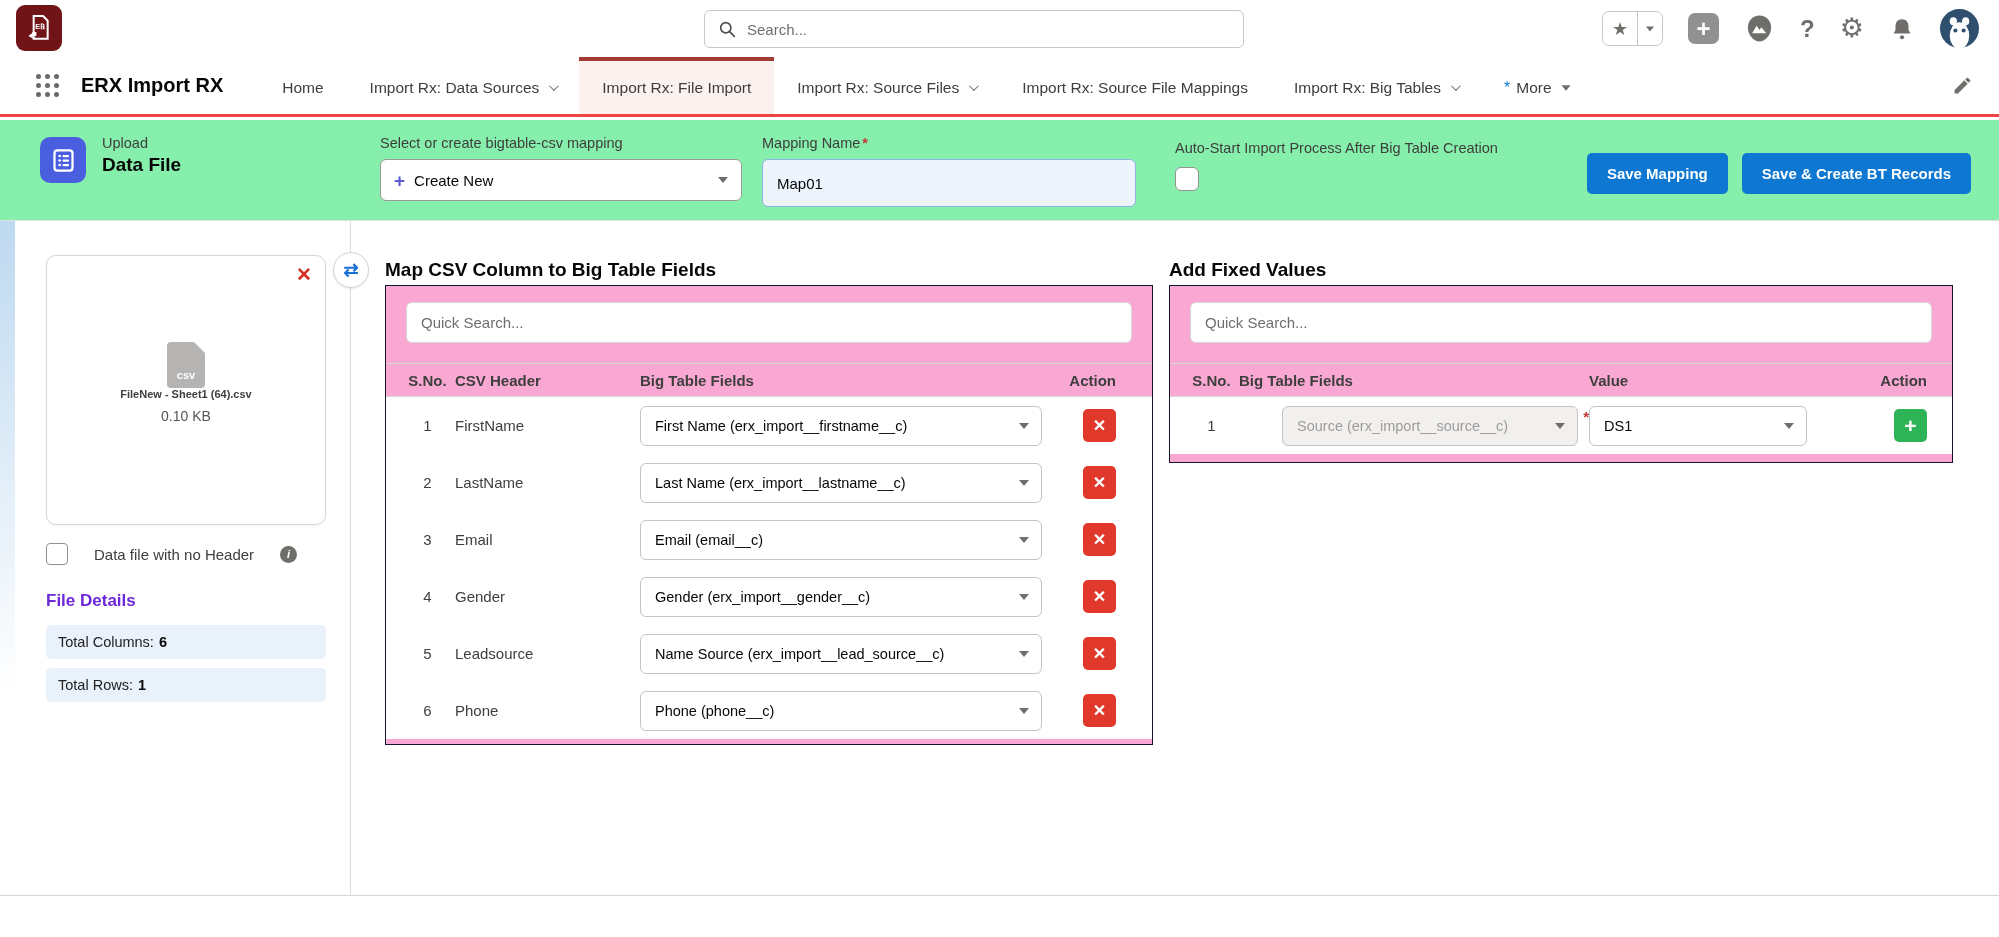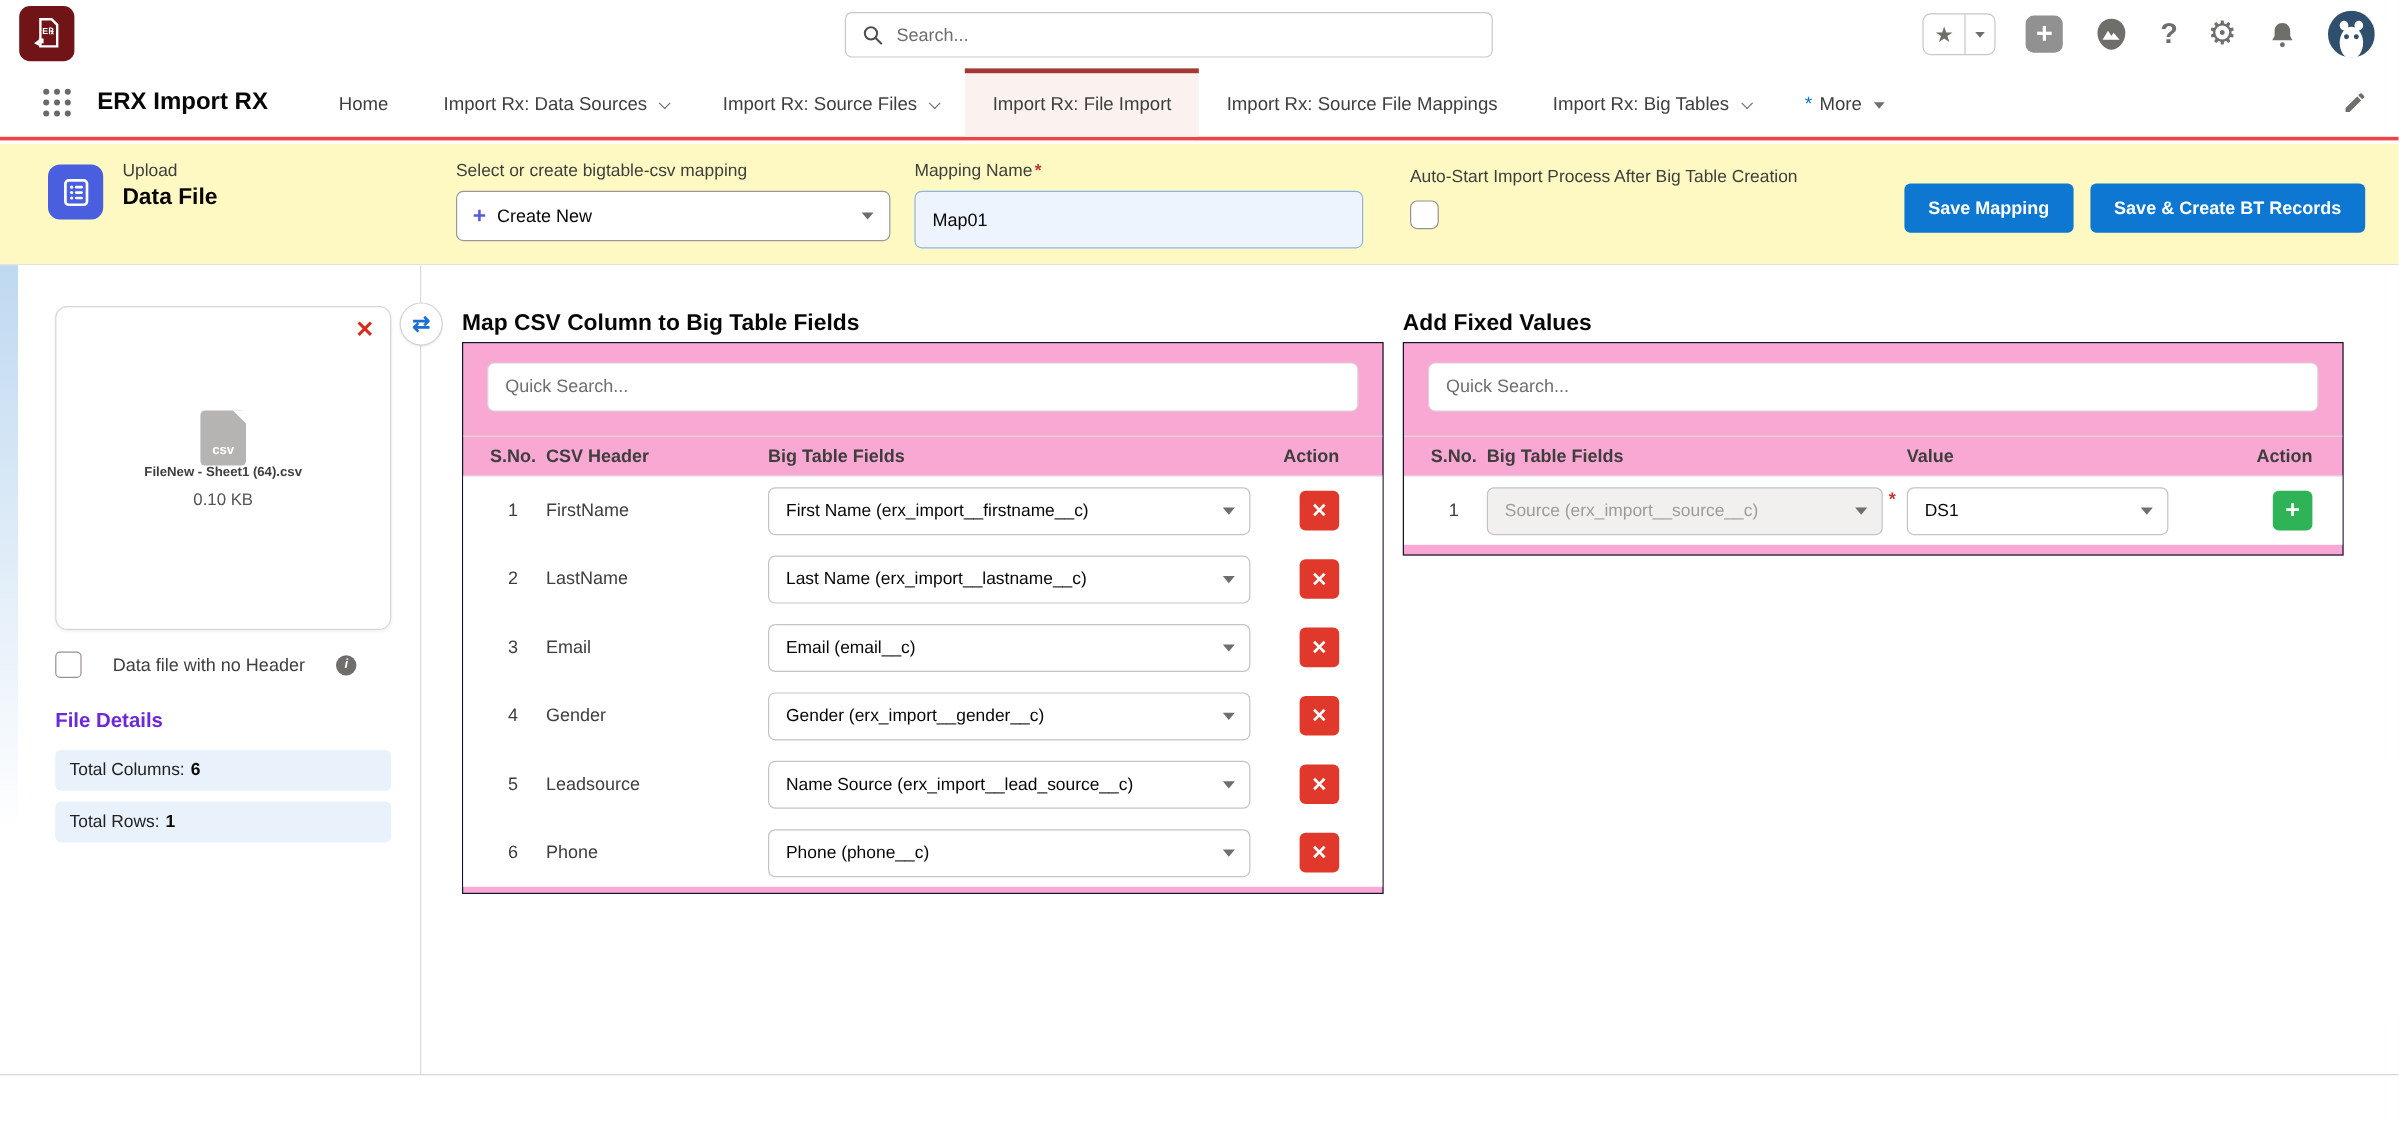--- a/index.html
+++ b/index.html
@@ -37,21 +37,21 @@
   .tabs { display:flex; align-items:stretch; margin-left:36px; }
   .tab { display:flex; align-items:center; padding:0 23px; font-size:15.5px; color:#3e3e3c;
           border-top:4px solid transparent; cursor:pointer; white-space:nowrap; }
   .tab.active { background:#fbf1ee; border-top-color:#a03a33; }
   .chev { display:inline-block; width:7px; height:7px; border-right:1.6px solid #706e6b; border-bottom:1.6px solid #706e6b;
           transform:rotate(45deg) translateY(-2px); margin-left:10px; }
   .star-mark { color:#0b7ad1; margin-right:6px; font-size:16px; }
   .tab .tri { margin-left:9px; transform:scale(.9); }
   .navpencil { margin-left:auto; align-self:center; margin-right:26px; cursor:pointer; }
   
-  .band { position:absolute; top:120px; left:0; right:0; height:101px; background:#fef9c3; border-bottom:1px solid #e3e1df;padding-left:12px; }
+  .band { position:absolute; top:120px; left:0; right:0; height:101px; background:#86efac; border-bottom:1px solid #e3e1df;padding-left:12px; }
   .uptile { position:absolute; left:40px; top:17px; width:46px; height:46px; border-radius:10px; background:#4a5fdf;
           display:flex; align-items:center; justify-content:center; }
   .uptext { position:absolute; left:102px; top:15px; }
   .uptext .eyebrow { font-size:14.5px; color:#3e3e3c; }
   .uptext .big { font-size:19px; font-weight:700; color:#080707; margin-top:3px; }
   .fgroup { position:absolute; top:15px; }
   .fgroup .lbl { font-size:14.5px; color:#3e3e3c; }
   .req { color:#c23934; font-weight:700; margin-left:2px; }
   .selectbox { margin-top:8px; height:42px; background:#fff; border:1px solid #9b9997; border-radius:6px;
           display:flex; align-items:center; padding:0 13px; font-size:15px; color:#080707; cursor:pointer; }
@@ -102,21 +102,21 @@
   .gridR { grid-template-columns:55px 350px 230px 1fr; padding:0 25px 0 14px; }
   .thead .c1, .trow .c1 { justify-self:center; }
   .thead .c4, .trow .c4 { justify-self:end; }
   .tbody { background:#fff; }
   .trow { display:grid; align-items:center; height:57px; font-size:15px; color:#3e3e3c; }
   .sel { height:40px; background:#fff; border:1px solid #c6c4c2; border-radius:6px; display:flex; align-items:center;
           padding:0 12px 0 14px; font-size:14.5px; color:#080707; cursor:pointer; }
   .sel .grow { flex:1; white-space:nowrap; overflow:hidden; }
   .sel.disabled { background:#f1f0ef; color:#9e9c9a; cursor:default; }
   .selL { width:402px; }
-  .selSrc { width:330px; }
+  .selSrc { width:330px;margin-left:43px; }
   .selVal { width:218px; }
   .sqbtn { width:33px; height:33px; border:none; border-radius:5px; color:#fff; font-size:16px; font-weight:700;
           display:flex; align-items:center; justify-content:center; cursor:pointer; }
   .redbtn { background:#e0392c; }
   .greenbtn { background:#2eb457; font-size:21px; }
   .fieldcell { display:flex; align-items:flex-start; }
   .fieldcell .req { margin-left:5px; margin-top:2px; font-size:15px; }
   
   .footer { position:absolute; bottom:0; left:0; right:0; height:42px; background:#fff; border-top:1px solid #d8d6d4; }
 </style>
@@ -187,26 +187,26 @@
     </div>
     <div class="appname">ERX Import RX</div>
     <div class="tabs">
       <div class="tab">
         <span>Home</span>
       </div>
       <div class="tab">
         <span>Import Rx: Data Sources</span>
         <span class="chev"></span>
       </div>
+      <div class="tab active">
+        <span>Import Rx: File Import</span>
+      </div>
       <div class="tab">
         <span>Import Rx: Source Files</span>
         <span class="chev"></span>
-      </div>
-      <div class="tab active">
-        <span>Import Rx: File Import</span>
       </div>
       <div class="tab">
         <span>Import Rx: Source File Mappings</span>
       </div>
       <div class="tab">
         <span>Import Rx: Big Tables</span>
         <span class="chev"></span>
       </div>
       <div class="tab">
         <span class="star-mark">*</span>

